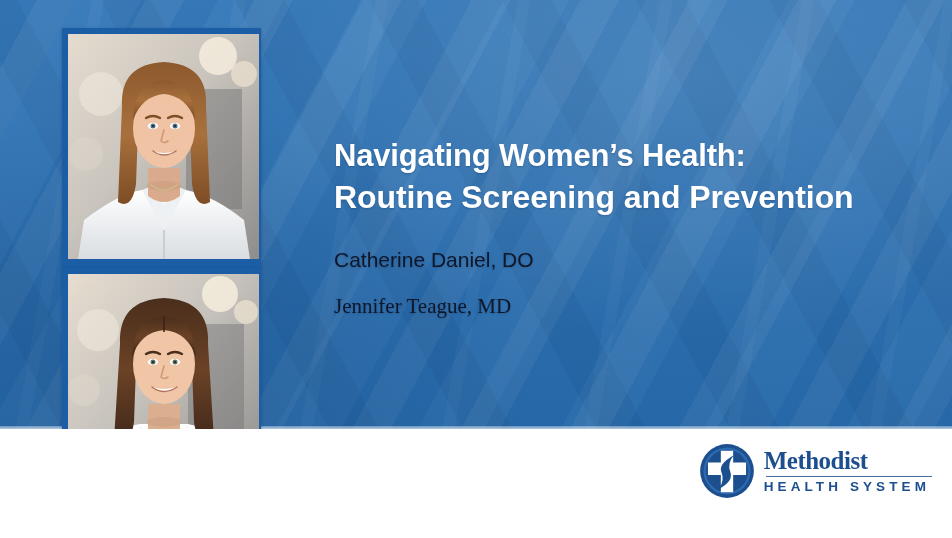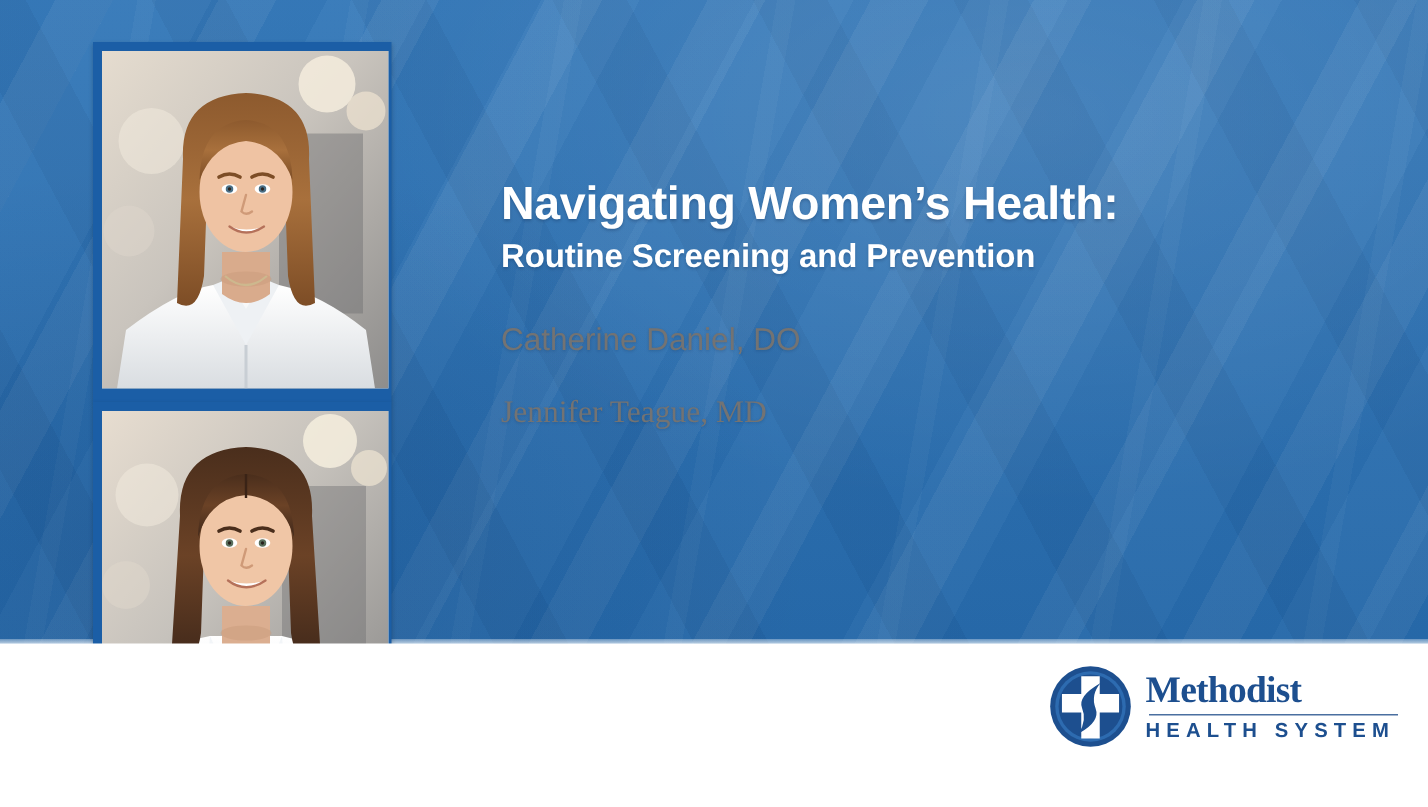--- a/index.html
+++ b/index.html
@@ -94,43 +94,43 @@
   .photo-card.two    { left: 62px; top: 268px; width: 199px; height: 236px; }
   .photo-card.two .frame  { left: 6px; top: 6px; width: 191px; height: 222px; }
 
   
   .shot { position: absolute; inset: 0; }
 
   
   .title-block {
     position: absolute;
     left: 334px;
-    top: 118px;
+    top: 138px;
     width: 600px;
   }
   .title-main {
     color: #ffffff;
     font-size: 31px;
     font-weight: bold;
     letter-spacing: -0.2px;
     line-height: 1.18;
     margin: 0;
     text-shadow: 0 1px 2px rgba(0,20,50,.22);
   }
   .title-sub {
     color: #ffffff;
-    font-size: 22px;
+    font-size: 32px;
     font-weight: bold;
     letter-spacing: -0.1px;
     line-height: 1.22;
     margin: 3px 0 0 0;
     text-shadow: 0 1px 2px rgba(0,20,50,.20);
   }
   .presenter {
-    color: #737373;
+    color: #0f172a;
     font-size: 21px;
     font-weight: normal;
     line-height: 1.2;
     margin: 0;
     text-shadow: 0 1px 2px rgba(0,20,50,.18);
   }
   .presenter.p1 { margin-top: 30px; }
   .presenter.p2 { margin-top: 22px; font-family: Liberation Serif, serif; }
 
   

